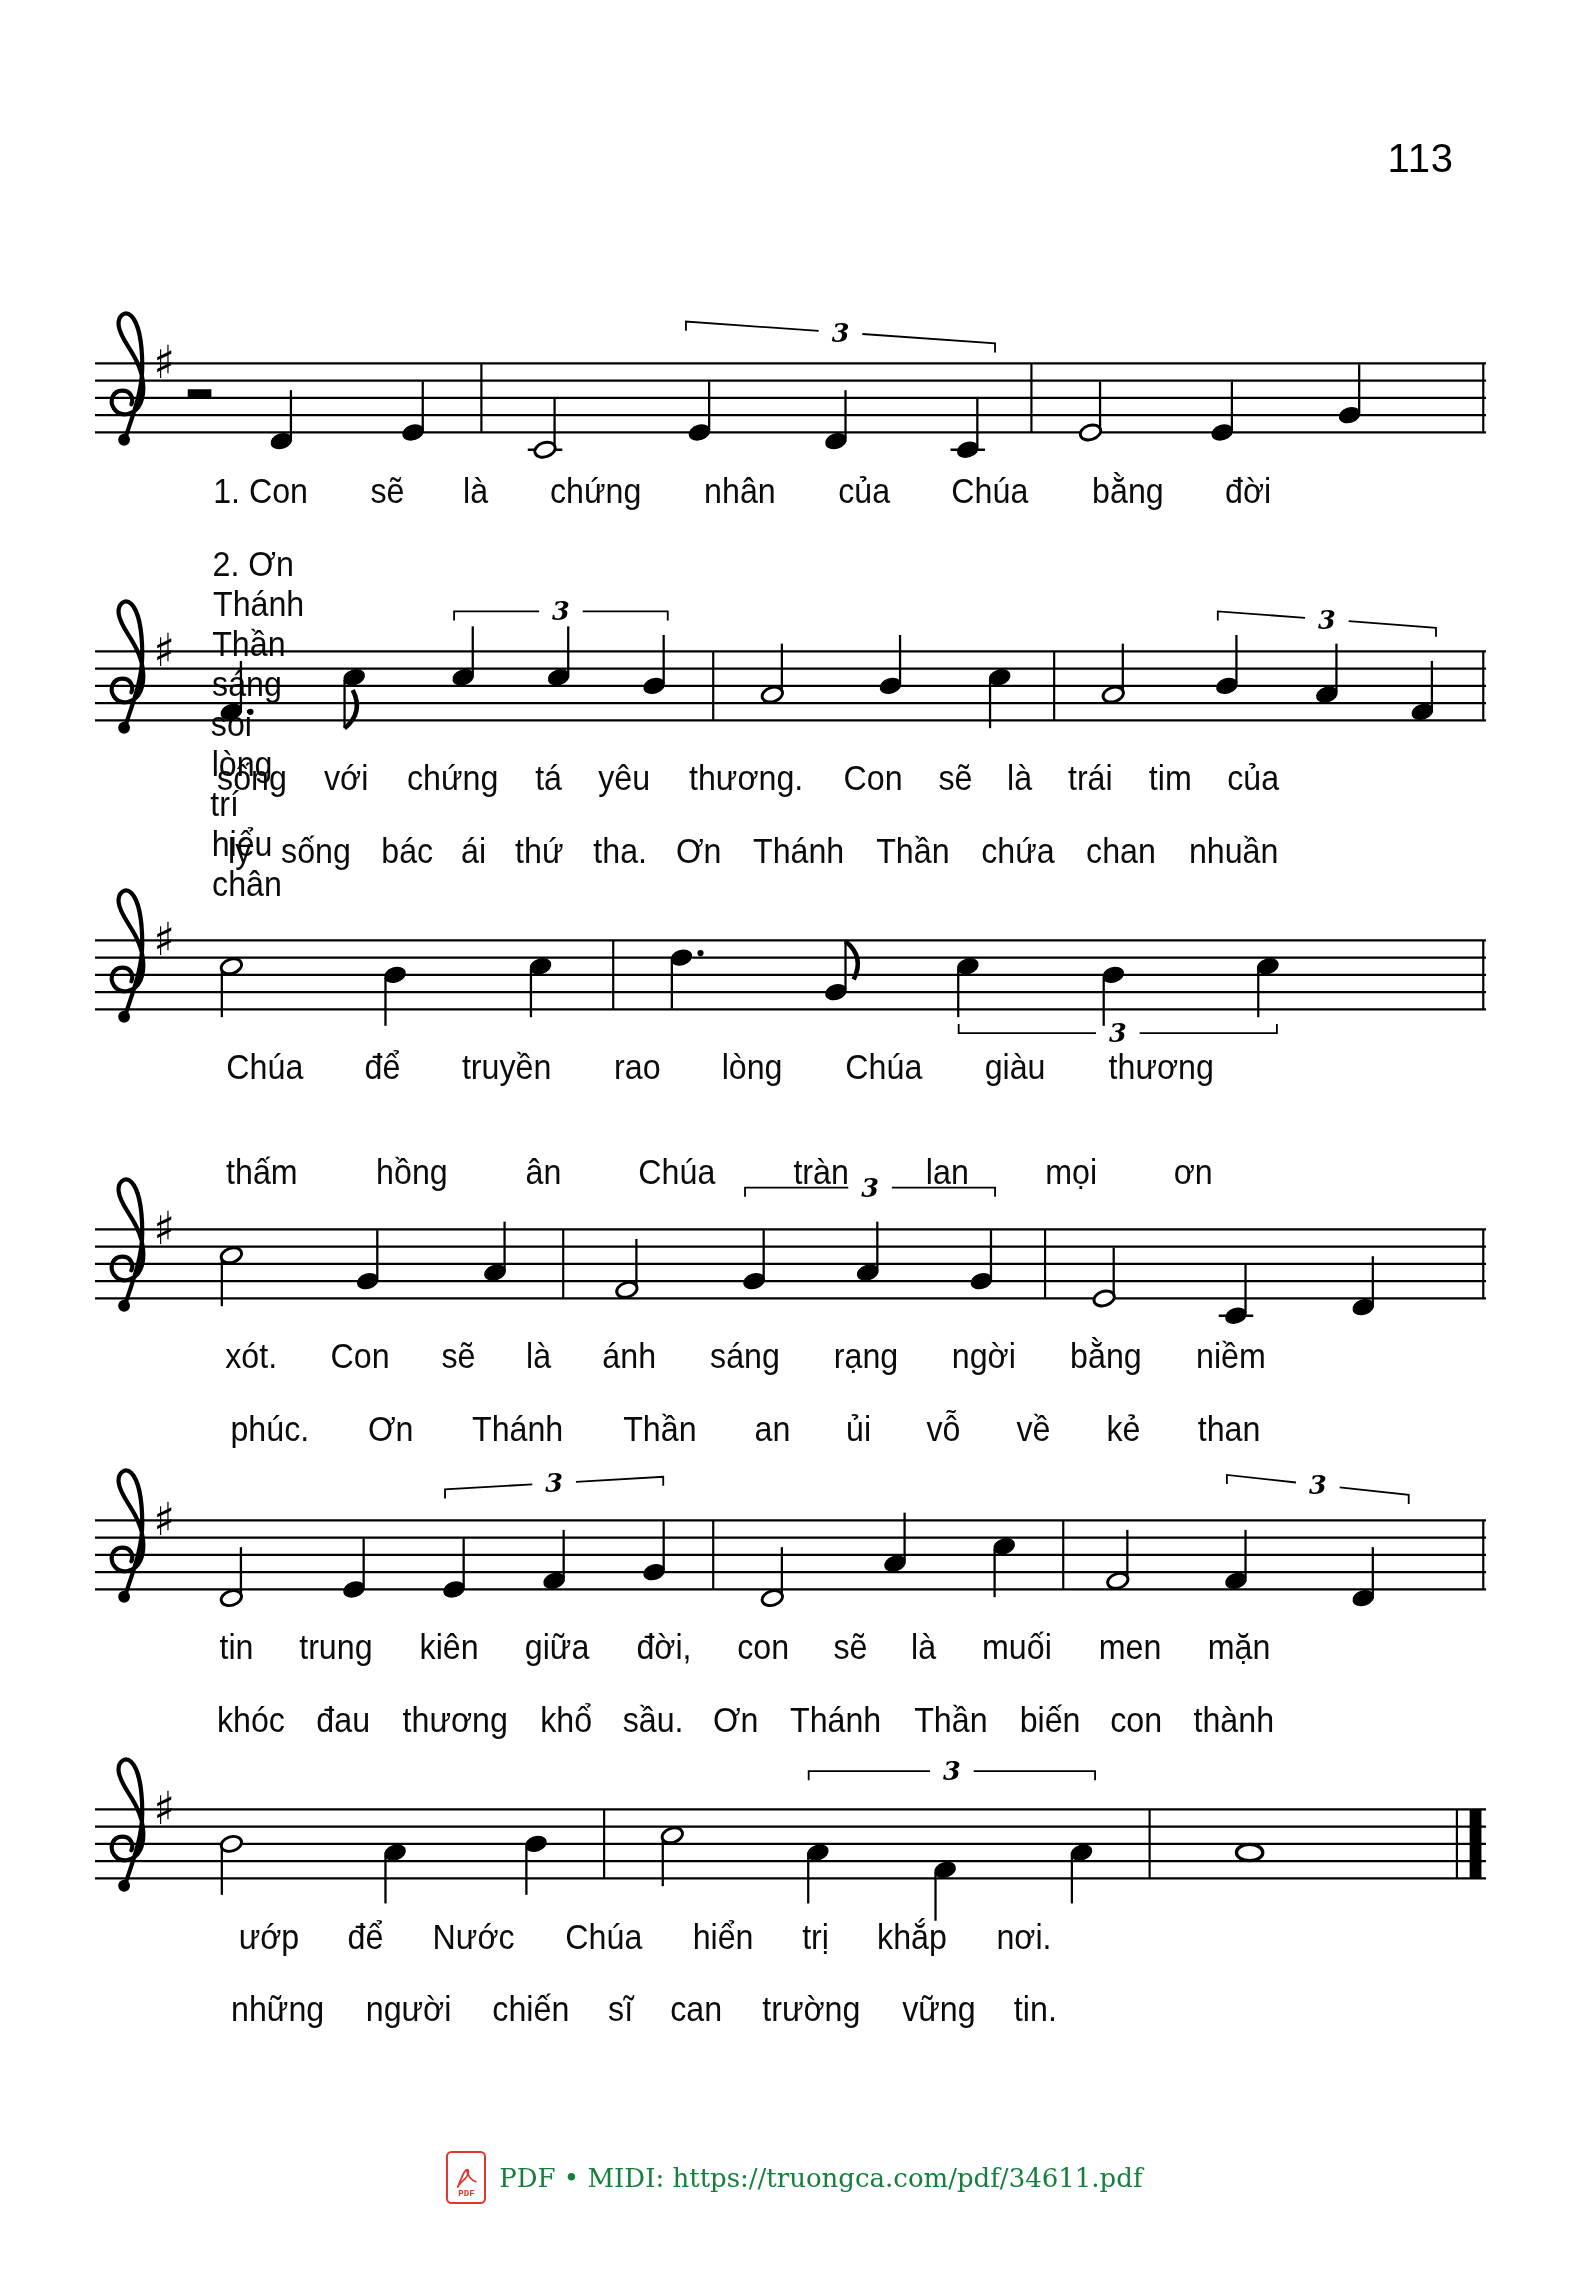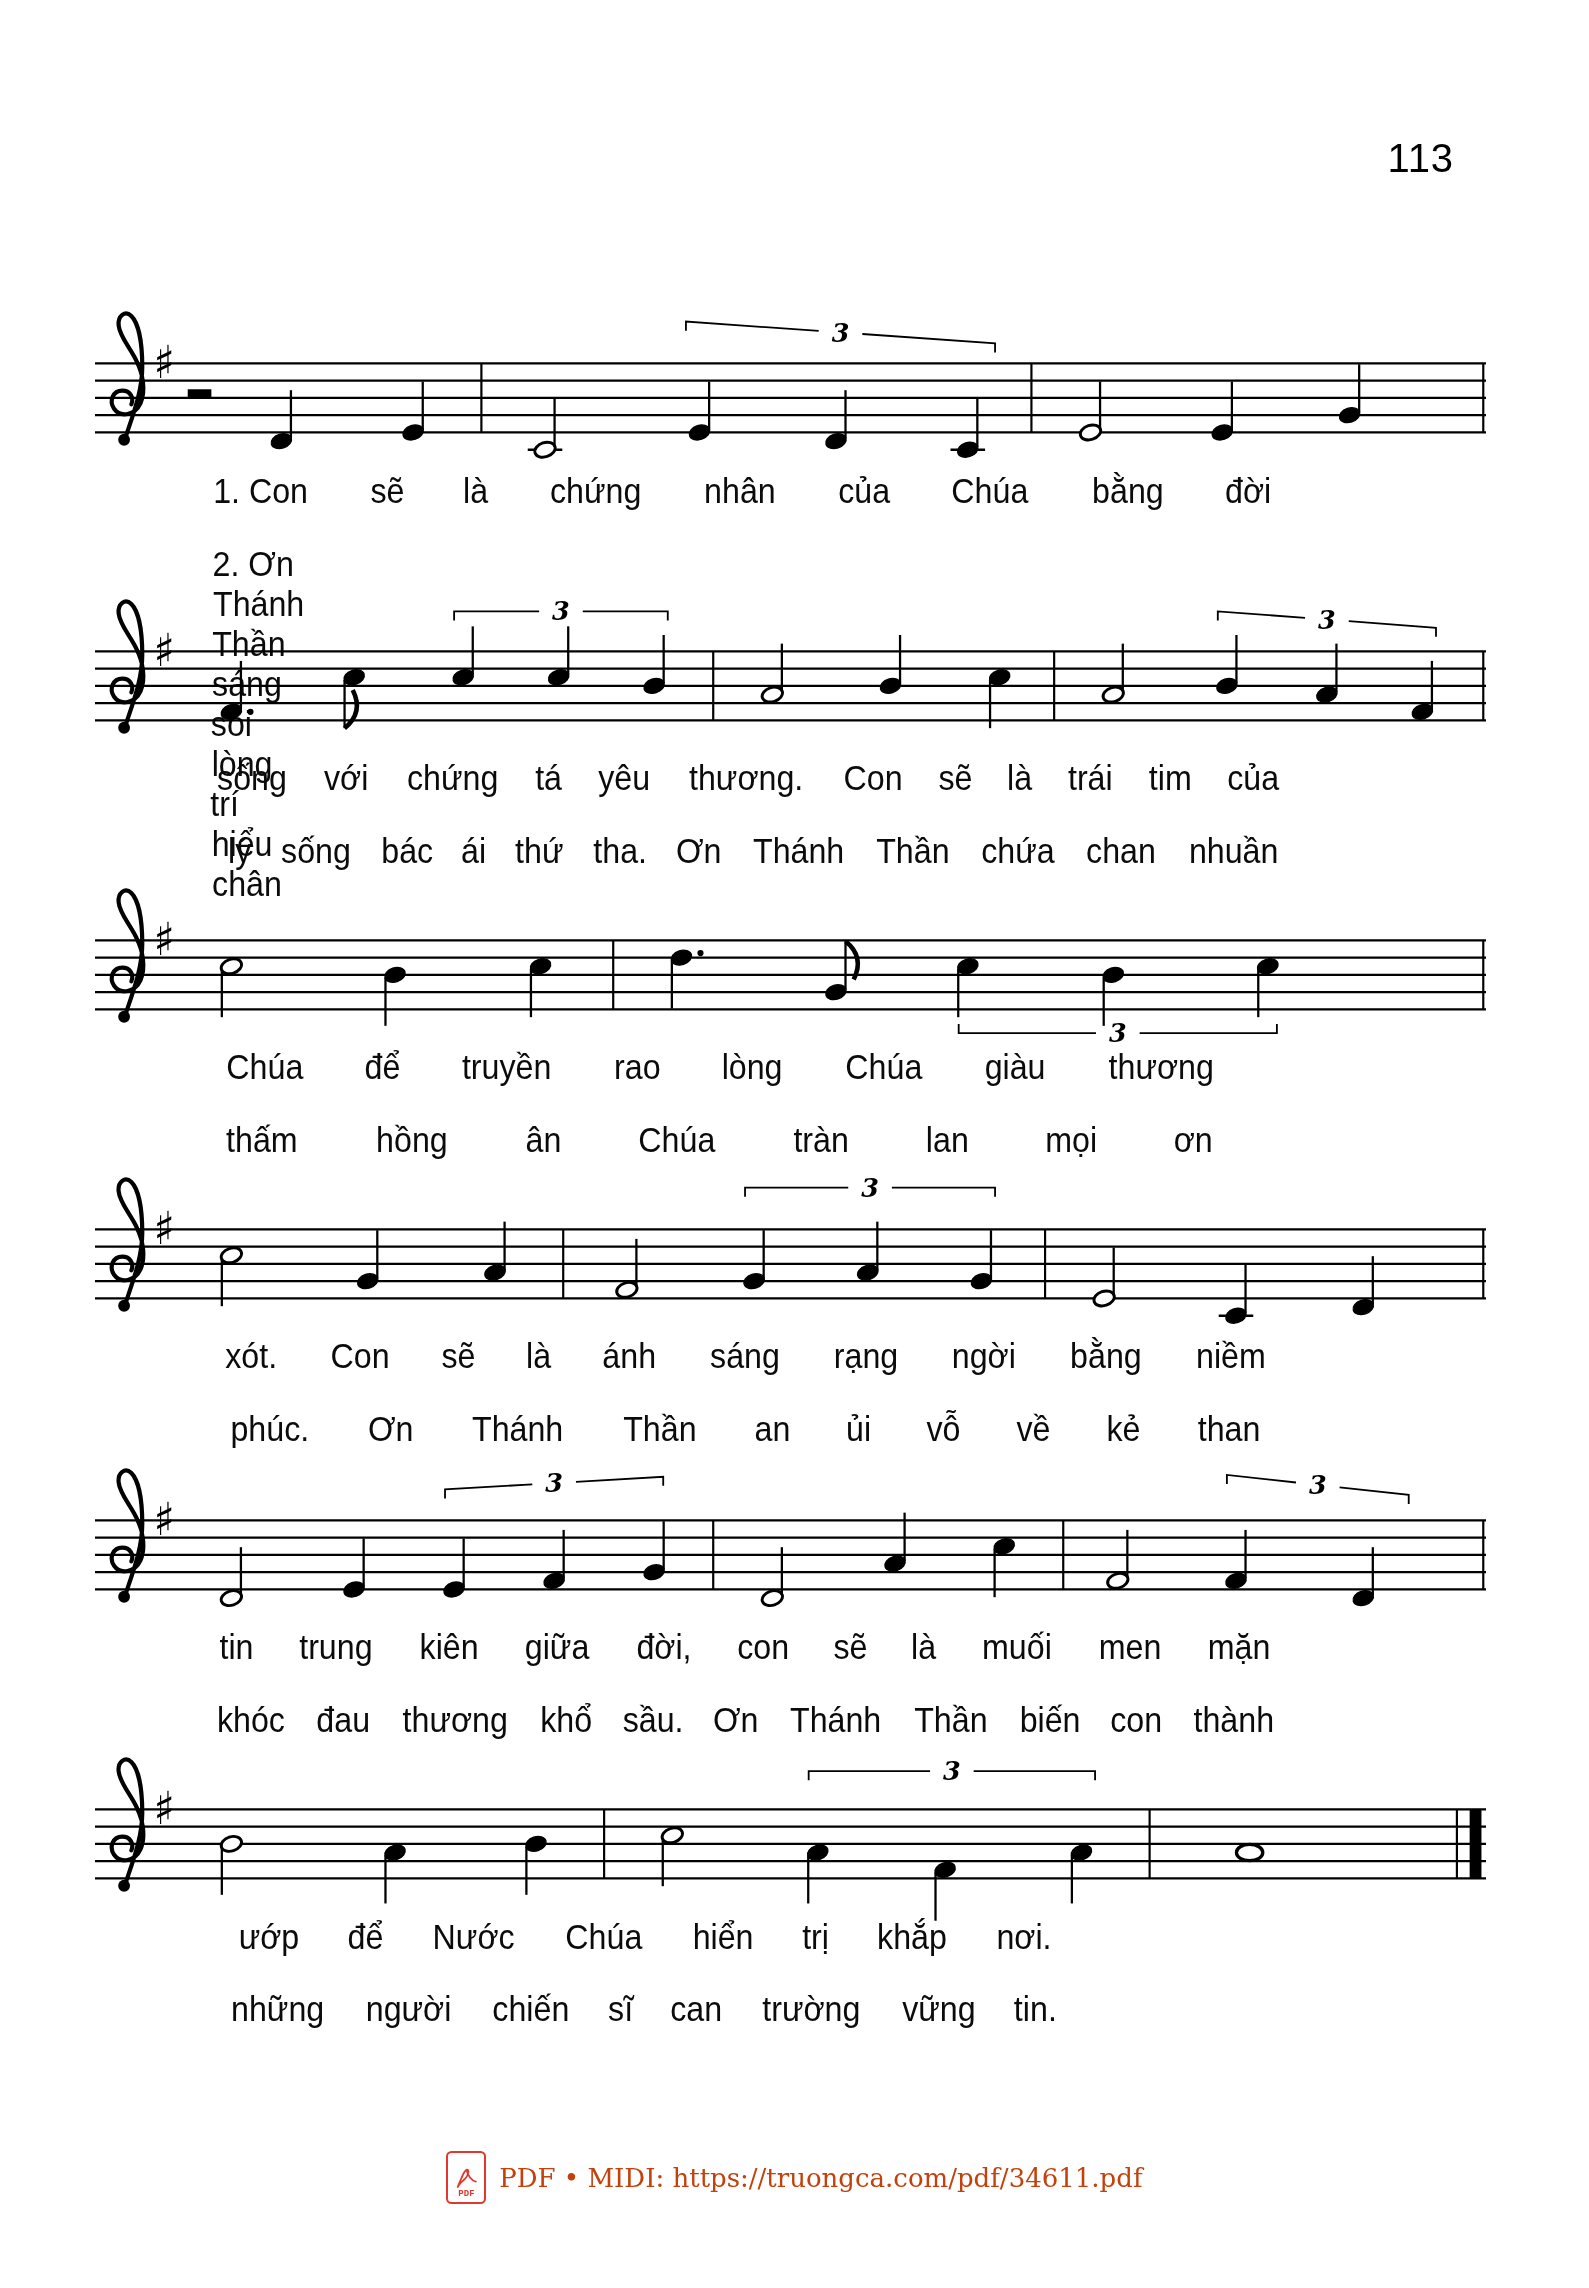--- a/index.html
+++ b/index.html
@@ -3,21 +3,21 @@
 <meta charset="utf-8">
 <style>
   html,body{margin:0;padding:0;background:#ffffff;}
   body{width:1589px;height:2288px;position:relative;font-family:"Liberation Sans",sans-serif;color:#000;}
   .page-number{position:absolute;top:136px;right:135px;font-size:40px;font-weight:normal;letter-spacing:0.9px;}
   .stave{position:absolute;left:95px;}
   .lyrics{position:absolute;display:flex;justify-content:space-between;align-items:baseline;
           font-size:35px;color:#0b0b0b;white-space:nowrap;}
   .lyrics span{display:inline-block;transform:scaleX(.92);transform-origin:center;}
   .footer{position:absolute;top:2151px;left:0;width:100%;display:flex;justify-content:center;align-items:center;gap:12.7px;}
-  .footer-text{font-family:"DejaVu Serif",serif;font-size:26px;color:#c2410c;}
+  .footer-text{font-family:"DejaVu Serif",serif;font-size:26px;color:#15803d;}
   .pdf-icon{width:40px;height:53px;border:2.3px solid #e0372e;border-radius:5.5px;background:#fff;
             display:flex;flex-direction:column;align-items:center;justify-content:flex-end;
             box-sizing:border-box;padding:1.8px 0 2.7px;cursor:pointer;}
   .pdf-icon-label{font-size:9px;font-weight:bold;color:#e0372e;font-family:Liberation Mono, monospace;line-height:1;}
 </style>
 </head>
 <body>
 
 <div class="page">
   <div class="page-number">113</div>
@@ -262,21 +262,21 @@
       <div class="lyrics" style="left: 223px; width: 996px; top: 1047px;">
         <span>Chúa</span>
         <span>để</span>
         <span>truyền</span>
         <span>rao</span>
         <span>lòng</span>
         <span>Chúa</span>
         <span>giàu</span>
         <span>thương</span>
       </div>
-      <div class="lyrics" style="left: 223px; width: 991px; top: 1120px;">
+      <div class="lyrics" style="left: 223px; width: 991px; top: 1152px;">
         <span>thấm</span>
         <span>hồng</span>
         <span>ân</span>
         <span>Chúa</span>
         <span>tràn</span>
         <span>lan</span>
         <span>mọi</span>
         <span>ơn</span>
       </div>
       <svg class="stave" width="1391" height="214" viewBox="0 -75 1530 235" style="top: 1161px;">

